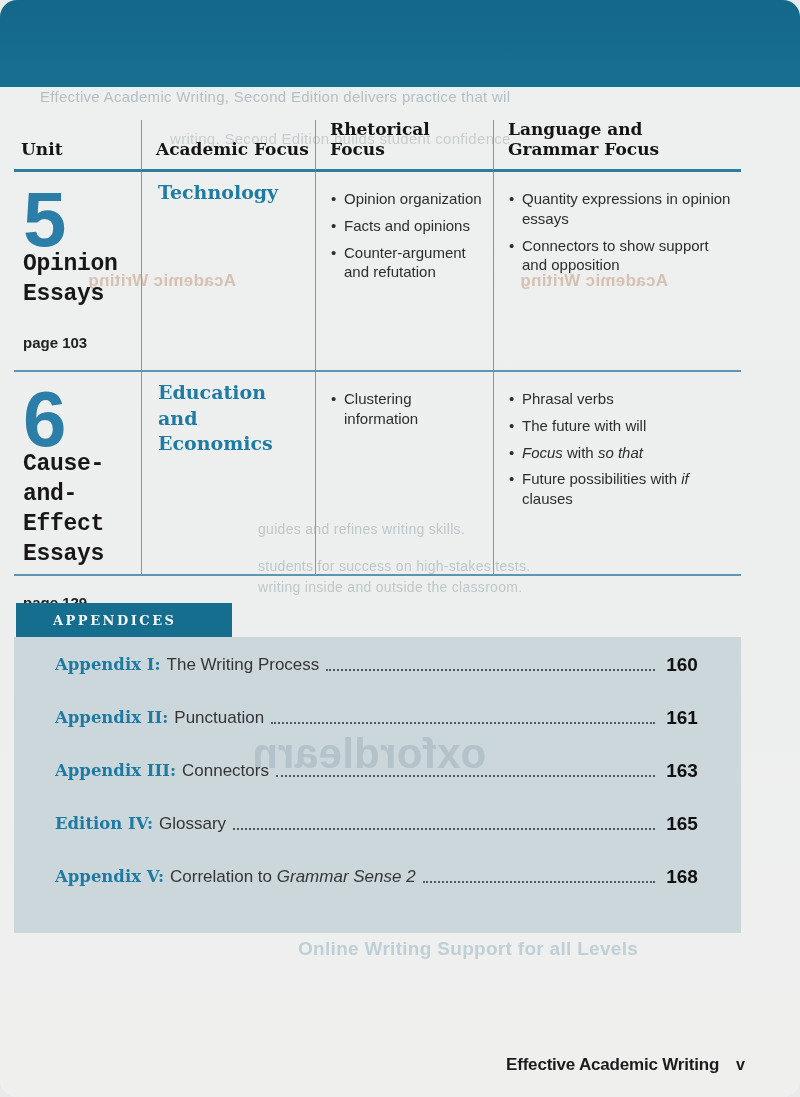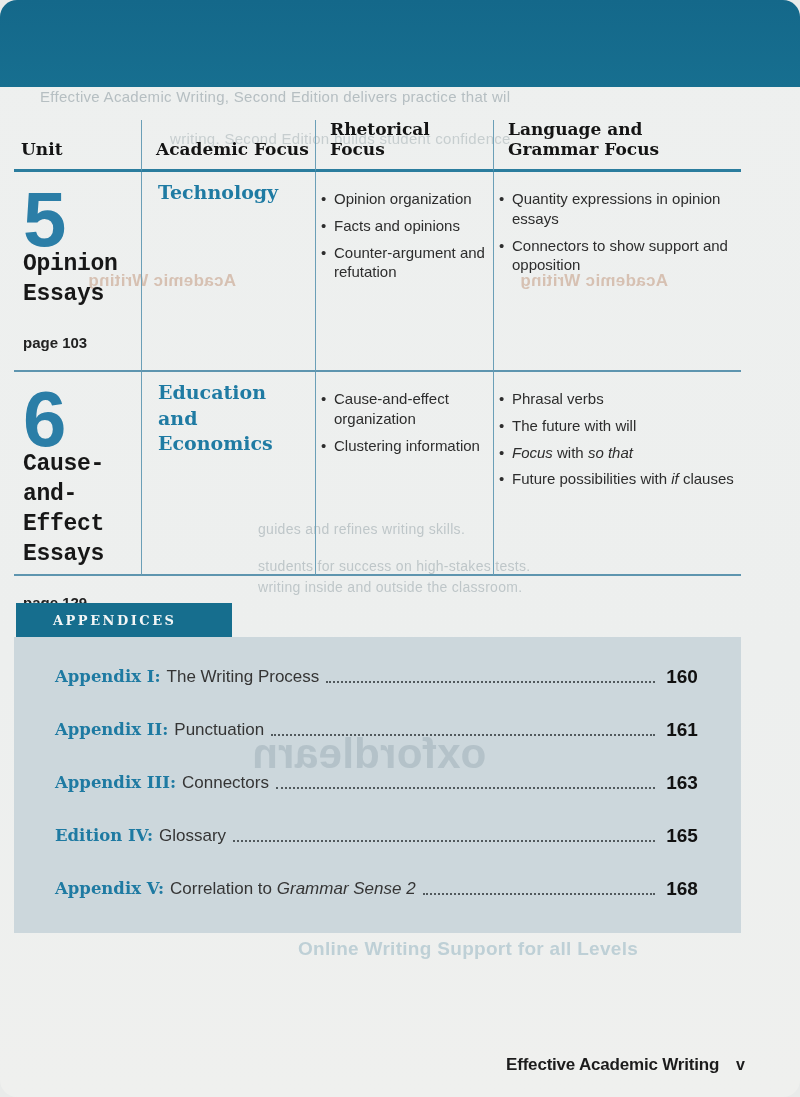--- a/index.html
+++ b/index.html
@@ -34,36 +34,36 @@
   .unit-number { font-family:"Liberation Sans", sans-serif; font-weight:bold;
                  font-size:78px; line-height:62px; color:#2b7ea7; letter-spacing:-2px; }
   .unit-title { font-weight:bold; font-size:23px; line-height:1.3;
                 color:#171717; white-space:pre-line; letter-spacing:-0.3px;font-family:Liberation Mono, monospace; }
   .unit-page { margin-top:24px; font-weight:bold; font-size:15px; color:#222; }
 
   .academic-cell { padding:8px 8px 0 16px; }
   .academic-title { font-family:"DejaVu Serif", serif; font-weight:bold; font-size:19px;
                     line-height:1.35; color:#1f7ba3; white-space:pre-line; }
 
-  .bullet-cell { padding:17px 6px 0 5px; }
+  .bullet-cell { padding:17px 6px 0 15px; }
   .bullet-cell ul { list-style:none; }
   .bullet-cell li { position:relative; padding-left:13px; font-size:15px; line-height:1.32;
                     color:#2d2d2d; margin-bottom:7px; }
   .bullet-cell li::before { content:"•"; position:absolute; left:0; top:0; color:#2d2d2d; }
 
   
   .appendix-heading-box { position:absolute; left:16px; top:603px; width:216px; height:34px;
                           background:#166e8e; z-index:3; display:flex; align-items:center;
                           padding-left:37px; }
   .appendix-heading { font-family:"DejaVu Serif", serif; font-weight:bold; font-size:13px;
                       letter-spacing:2.5px; color:#f3f6f6; }
   .appendix-panel { position:absolute; left:14px; top:637px; width:727px; height:296px;
                     background:#ccd7dc; z-index:0; }
   .appendix-rows { position:absolute; left:14px; top:637px; width:727px; height:296px;
-                   z-index:2; padding:13px 41px 0 41px; }
+                   z-index:2; padding:1px 41px 0 41px; }
   .appendix-row { height:53px; display:flex; align-items:center; }
   .appendix-label { font-family:"DejaVu Serif", serif; font-weight:bold; font-size:16.5px;
                     color:#1e7aa2; min-width:96px; margin-right:6px; }
   .appendix-title { font-size:17px; color:#353535; white-space:nowrap; }
   .leader { flex:1; border-bottom:2px dotted #51595d; margin:0 9px 0 7px;
             transform:translateY(5px); min-width:30px; }
   .appendix-page { font-weight:bold; font-size:19px; color:#111; min-width:36px;
                    text-align:center; }
   em { font-style:italic; }
 
@@ -130,21 +130,20 @@
       <div class="unit-title">Cause-and-
 Effect Essays</div>
       <div class="unit-page">page 129</div>
     </div>
     <div class="cell bsep bl academic-cell">
       <div class="academic-title">Education and
 Economics</div>
     </div>
     <div class="cell bsep bl bullet-cell">
       <ul>
-          <li><span>Cause-and-effect organization</span></li>
           <li><span>Clustering information</span></li>
         </ul>
     </div>
     <div class="cell bsep bl bullet-cell">
       <ul>
           <li><span>Phrasal verbs</span></li>
           <li><span>The future with will</span></li>
           <li><em>Focus</em><span> with </span><em>so that</em></li>
           <li><span>Future possibilities with </span><em>if</em><span> clauses</span></li>
         </ul>

